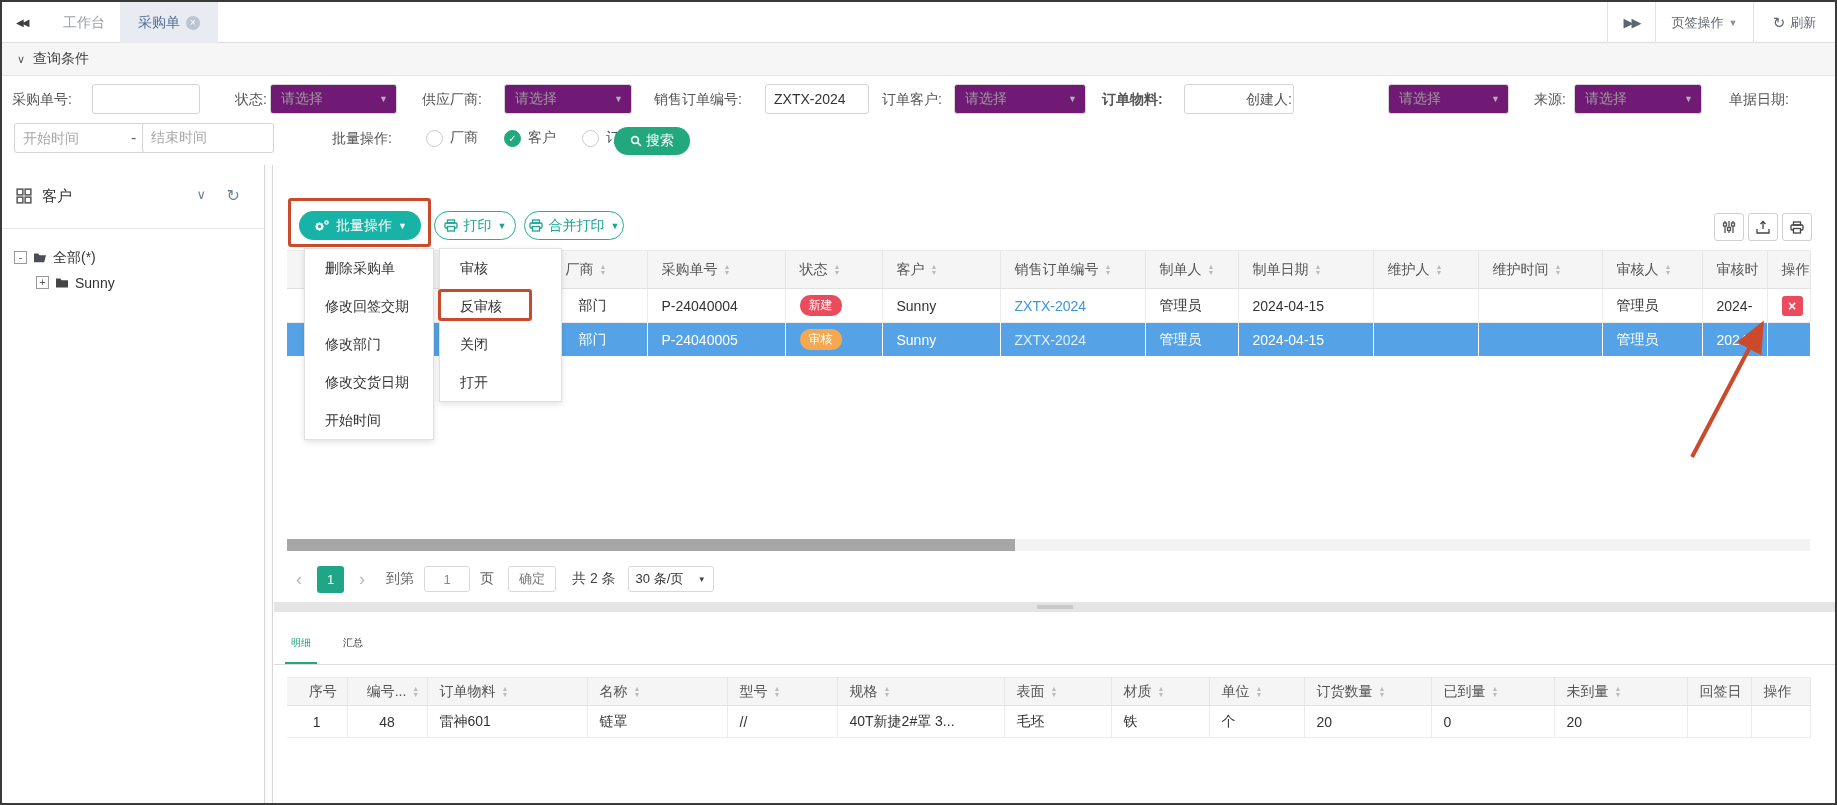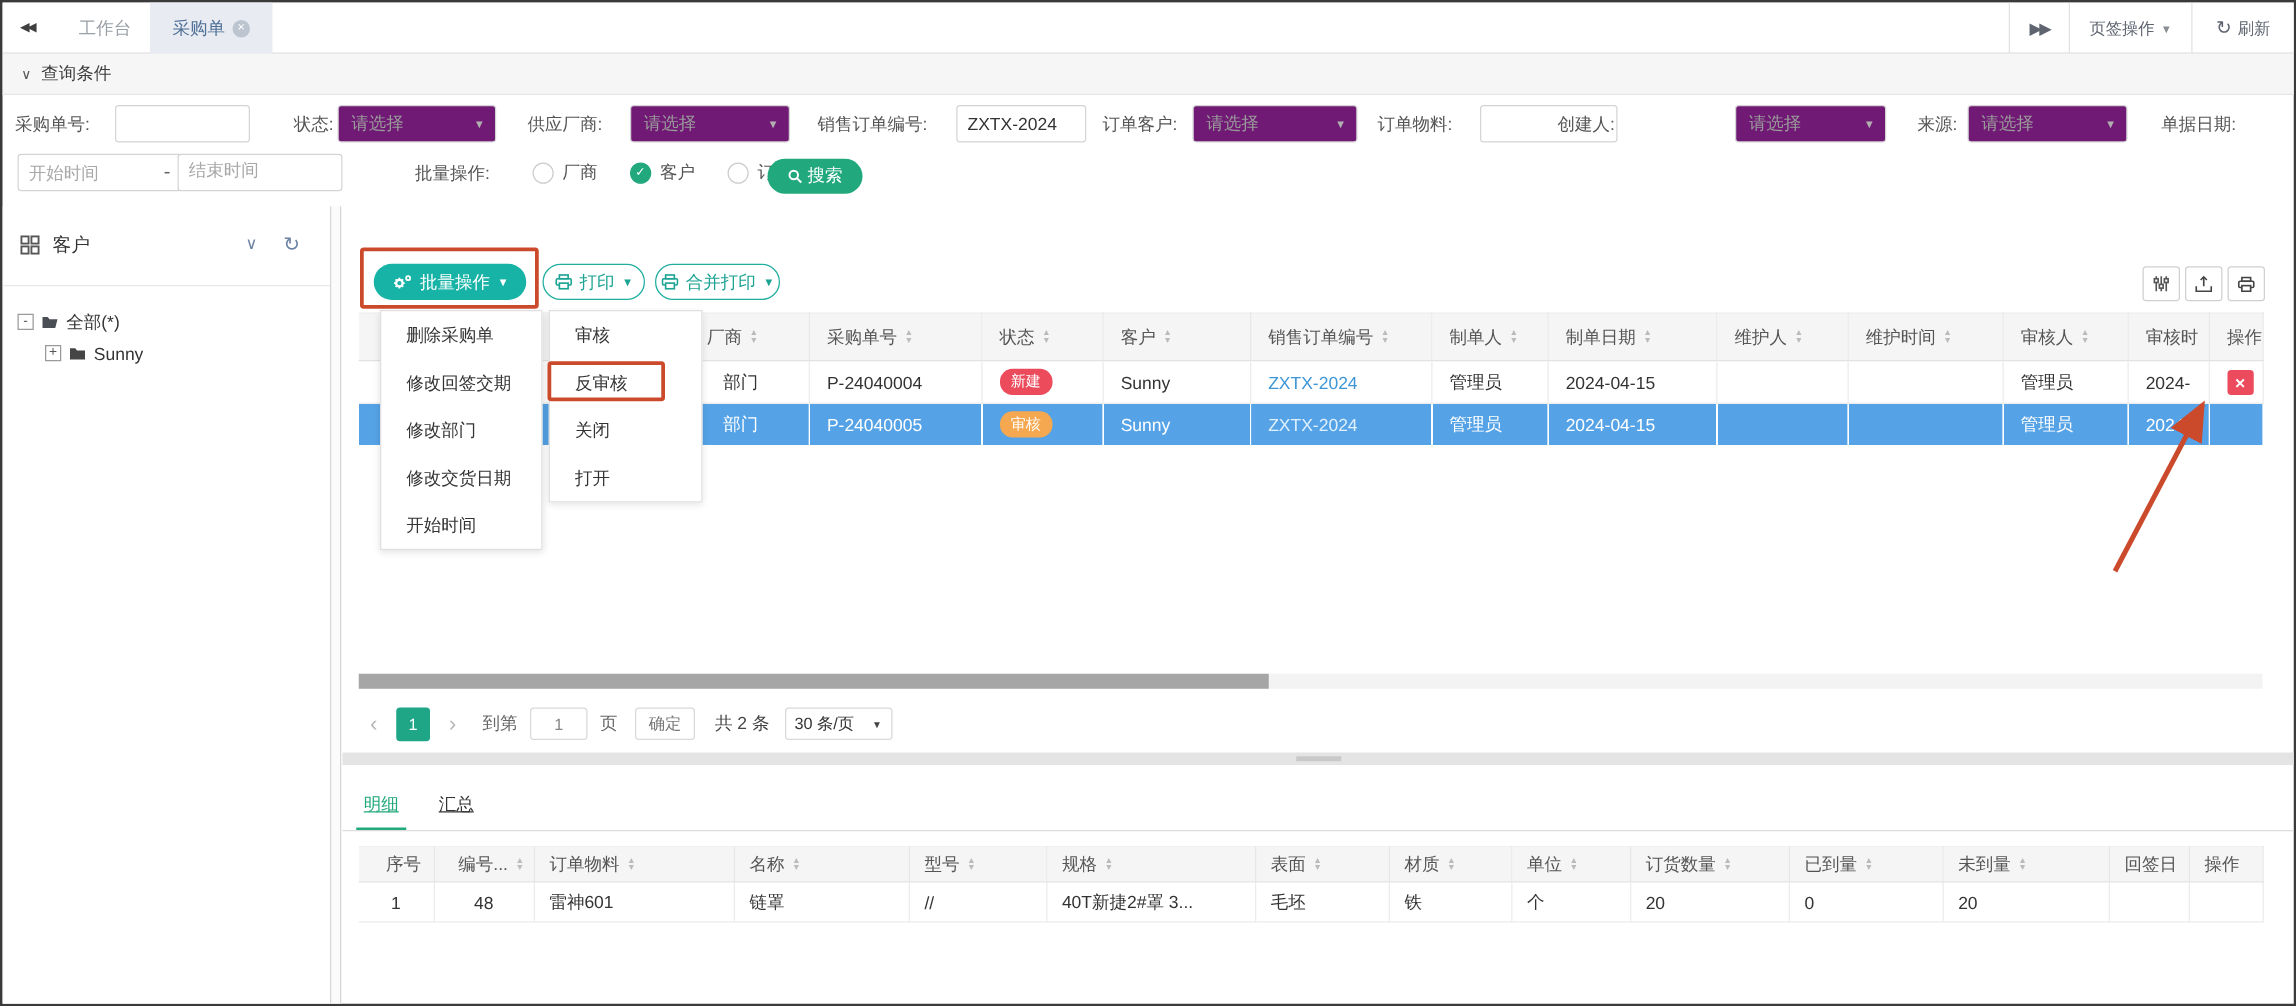--- a/index.html
+++ b/index.html
@@ -122,21 +122,21 @@
     display:flex; align-items:center; justify-content:space-between; padding:0 7px; font-size:13px;
     color:#333; cursor:pointer; }
   .pg-size .caret { color:#444; font-size:8px; }
   .splitter { position:absolute; left:272px; top:600px; width:1561px; height:10px; background:#e4e4e4; }
   .splitter::after { content:""; position:absolute; left:calc(50% - 18px); top:3px; width:36px; height:4px;
     background:#c9c9c9; }
 
   
   .detail-tabs { position:absolute; left:272px; top:621px; width:1561px; height:42px;
     border-bottom:1px solid #ddd; display:flex; padding-left:11px; }
-  .dtab { padding:0 6px; margin-right:20px; line-height:40px; font-size:14px; color:#333; cursor:pointer;text-decoration:underline; }
+  .dtab { padding:0 6px; margin-right:20px; line-height:40px; font-size:10px; color:#333; cursor:pointer; }
   .dtab.active { color:#21a87c; border-bottom:2px solid #21a87c; }
 
   
   .menu { position:absolute; background:#fff; border:1px solid #e0e0e0;
     box-shadow:0 2px 6px rgba(0,0,0,.12); z-index:10; }
   .menu1 { left:302px; top:246px; width:130px; }
   .menu2 { left:437px; top:246px; width:123px; }
   .menu-item { height:38px; line-height:38px; padding-left:20px; font-size:14px; color:#333;
     cursor:pointer; white-space:nowrap; }
 
@@ -190,21 +190,21 @@
     <span>请选择</span>
       <span class="caret">▼</span>
   </div>
   <div class="q-label row1" style="left:652px;">销售订单编号:</div>
   <input class="q-input row1" style="left: 763px; width: 104px;" value="ZXTX-2024">
   <div class="q-label row1" style="left:880px;">订单客户:</div>
   <div class="q-select row1" style="left:952px; width:132px;">
     <span>请选择</span>
       <span class="caret">▼</span>
   </div>
-  <div class="q-label row1" style="left:1100px;">订单物料:</div>
+  <div class="q-label row1" style="left:1100px;font-weight:bold;">订单物料:</div>
   <input class="q-input row1" style="left: 1182px; width: 110px;">
   <div class="q-label row1" style="left:1244px;">创建人:</div>
   <div class="q-select row1" style="left:1386px; width:121px;">
     <span>请选择</span>
       <span class="caret">▼</span>
   </div>
   <div class="q-label row1" style="left:1532px;">来源:</div>
   <div class="q-select row1" style="left:1572px; width:128px;">
     <span>请选择</span>
       <span class="caret">▼</span>

